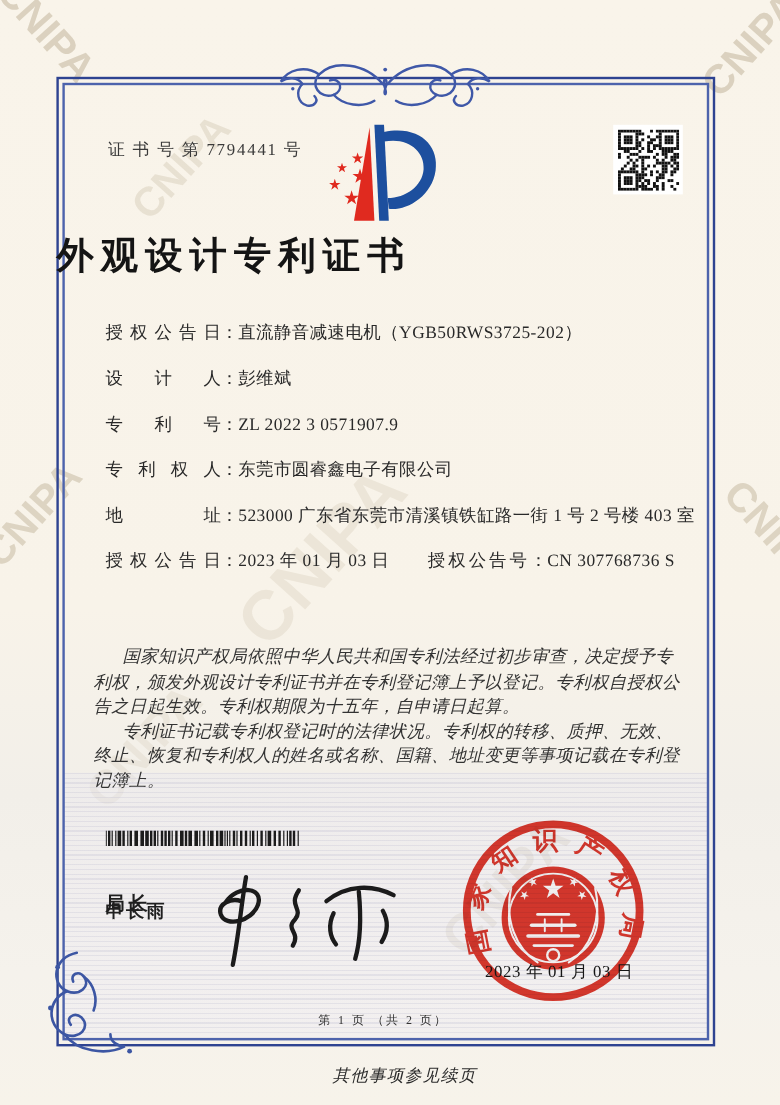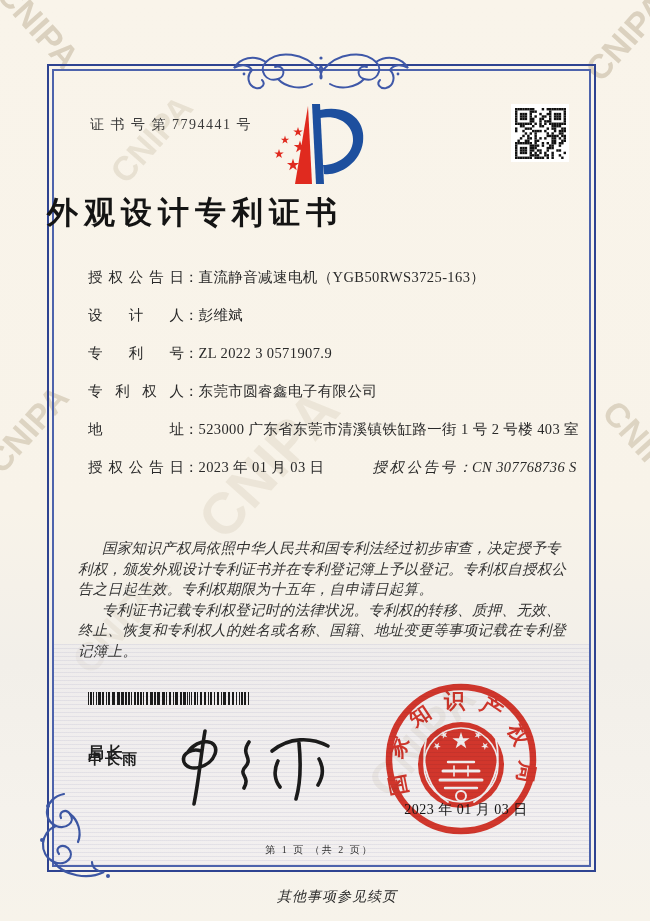--- a/index.html
+++ b/index.html
@@ -32,21 +32,21 @@
   .logo{position:absolute; left:264px; top:102px;}
   .qr-box{position:absolute; left:511px; top:104px; width:58px; height:58px; background:#fff;
           display:flex; align-items:center; justify-content:center;}
   .title{position:absolute; left:47px; top:192px; width:545px; text-align:left;
          font-size:31px; font-weight:bold; letter-spacing:6px; color:#141414;}
   
   .fields{position:absolute; left:88px; top:268px; width:482px; font-size:14.5px; color:#292929;}
   .frow{height:21px; margin-bottom:17px; white-space:nowrap;}
   .flabel{display:inline-block; width:96px; text-align:justify; text-align-last:justify; vertical-align:top;}
   .fvalue{letter-spacing:.4px;}
-  .pair2{margin-left:48px;font-style:italic;}
+  .pair2{margin-left:32px;}
   .flabel2{letter-spacing:2.5px;}
   
   .paras{position:absolute; left:78px; top:538px; width:492px; font-size:14.5px; line-height:20.5px;
          font-style:italic; color:#333; letter-spacing:.3px;}
   .paras p{margin:0; text-indent:24px;}
   
   .barcode{position:absolute; left:88px; top:692px;}
   
   .sig-title{position:absolute; left:88px; top:743px; font-family:"Liberation Sans","DejaVu Sans",sans-serif;
              font-size:16px; font-weight:600; letter-spacing:3px; color:#1f1f1f;}
@@ -374,21 +374,21 @@
         <rect x="31.2" y="48.0" width="2.4" height="2.4"></rect>
         <rect x="36.0" y="48.0" width="2.4" height="2.4"></rect>
         <rect x="45.6" y="48.0" width="2.4" height="2.4"></rect>
       </svg>
   </div>
 
   <div class="title">外观设计专利证书</div>
 
   <div class="fields">
     <div class="frow">
-      <span class="flabel">授权公告日</span><span>：</span><span class="fvalue">直流静音减速电机（YGB50RWS3725-163）</span>
+      <span class="flabel">授权公告日</span><span>：</span><span class="fvalue">直流静音减速电机（YGB50RWS3725-202）</span>
     </div>
     <div class="frow">
       <span class="flabel">设计人</span><span>：</span><span class="fvalue">彭维斌</span>
     </div>
     <div class="frow">
       <span class="flabel">专利号</span><span>：</span><span class="fvalue">ZL 2022 3 0571907.9</span>
     </div>
     <div class="frow">
       <span class="flabel">专利权人</span><span>：</span><span class="fvalue">东莞市圆睿鑫电子有限公司</span>
     </div>

